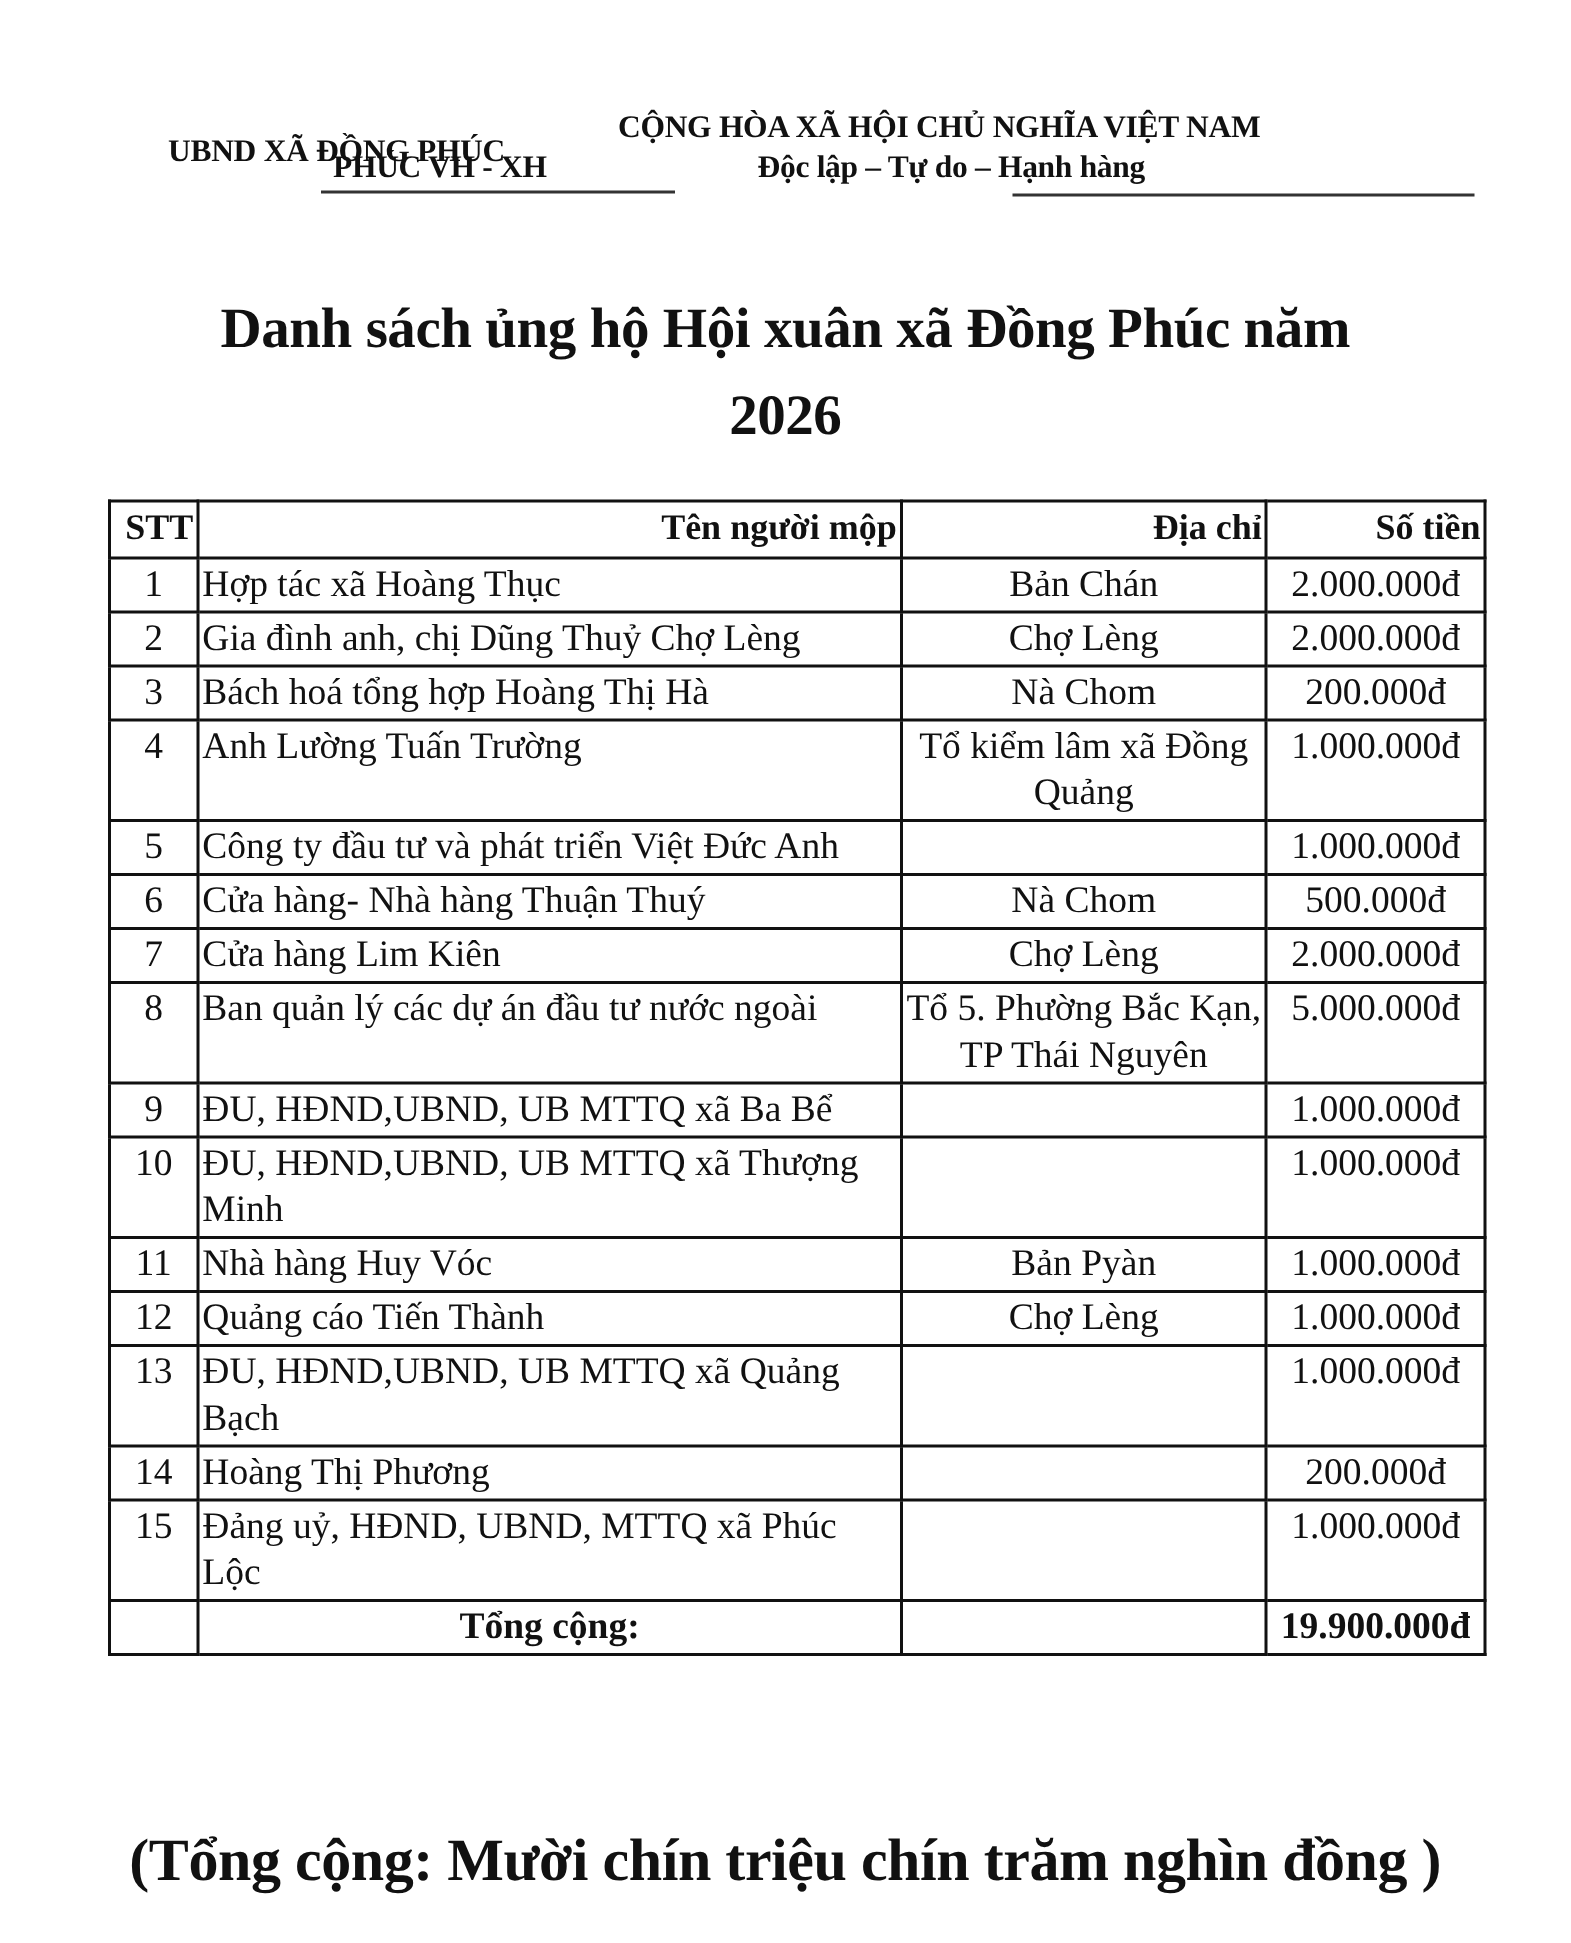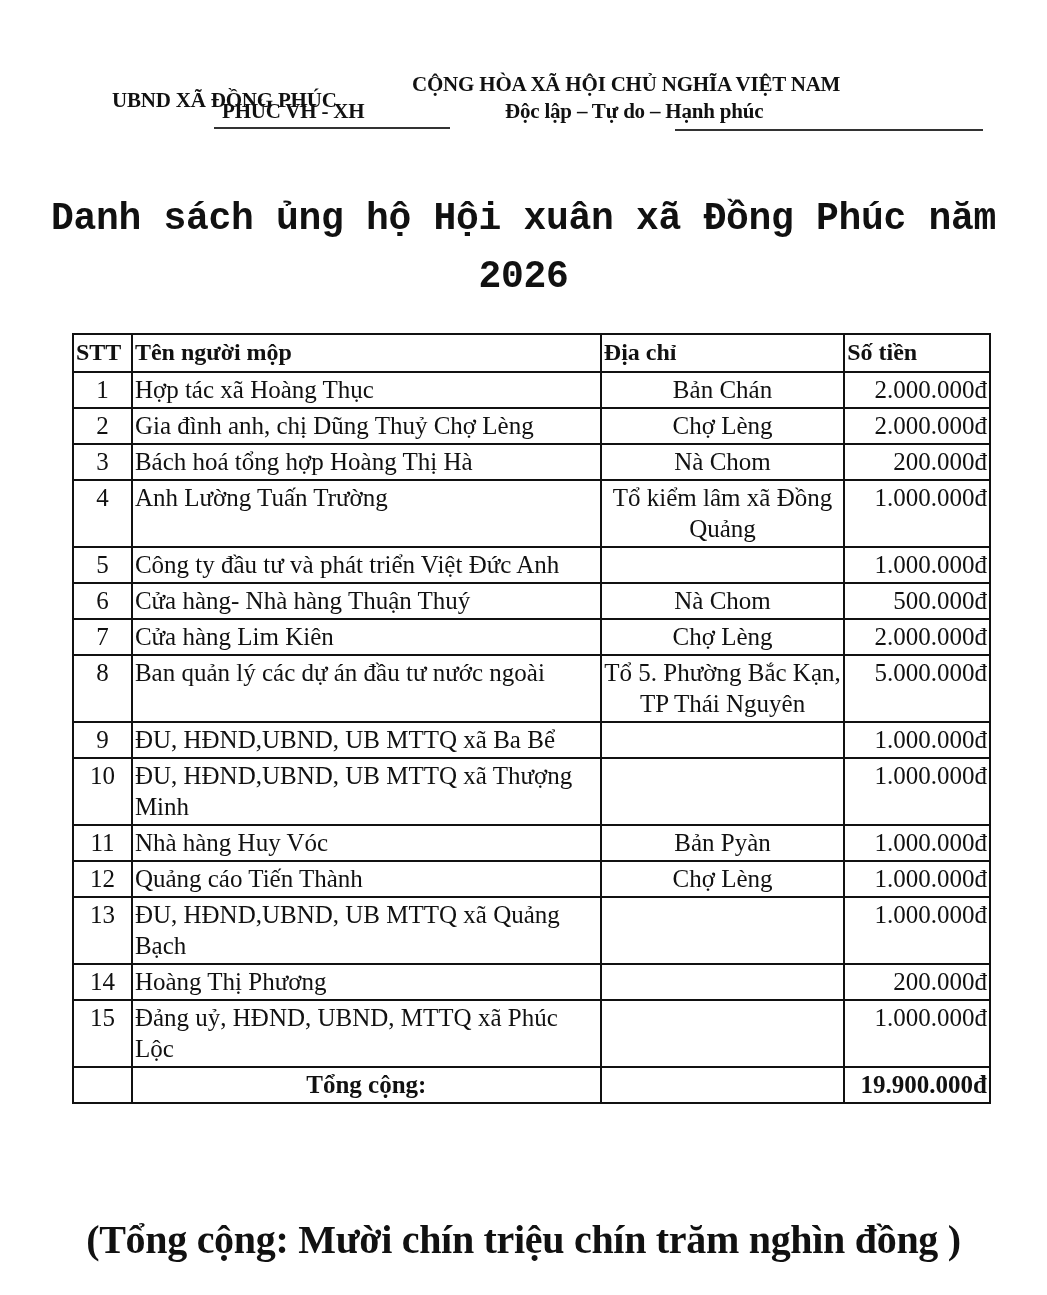--- a/index.html
+++ b/index.html
@@ -2,44 +2,44 @@
 <html><head>
   <meta charset="utf-8">
   <style>
     html, body { margin: 0; padding: 0; background: #ffffff; }
     body {
       width: 1047px; height: 1295px; position: relative; overflow: hidden;
       font-family: "Liberation Serif", "DejaVu Serif", serif; color: #111;
     }
     .hdr-line { position: absolute; font-weight: bold; font-size: 21px; white-space: nowrap; letter-spacing: -0.2px; }
     .rule { position: absolute; height: 2px; background: #333; }
-    .title { position: absolute; left: 0; width: 1047px; text-align: center; font-weight: bold; font-size: 38px; line-height: 58px; top: 190px; letter-spacing: -0.3px; font-family: Liberation Mono, monospace; }
+    .title { position: absolute; left: 0; width: 1047px; text-align: center; font-weight: bold; font-size: 38px; line-height: 58px; top: 190px; letter-spacing: -0.3px; }
     table.donors {
       position: absolute; left: 72px; top: 333px; width: 919px;
       border-collapse: collapse; font-size: 25px; line-height: 31px;
     }
     table.donors th, table.donors td { border: 2px solid #111; padding: 1px 2px 2px 2px; vertical-align: top; }
-    table.donors th { font-weight: bold; text-align: left; font-size: 24px; padding-top: 2px; padding-bottom: 3px; }
+    table.donors th { font-weight: bold; text-align: right; font-size: 24px; padding-top: 2px; padding-bottom: 3px; }
     .c-stt { width: 53px; text-align: center; }
     .c-name { width: 468px; text-align: left; border-radius: 10px; }
     .c-addr { width: 240px; text-align: center; }
-    .c-amt { width: 140px; text-align: right; white-space: nowrap; }
+    .c-amt { width: 140px; text-align: center; white-space: nowrap; }
     tr.total td { font-weight: bold; }
     tr.total td.c-name { text-align: center; }
     .footer-note { position: absolute; left: 0; width: 1047px; top: 1216px; text-align: center; font-weight: bold; font-size: 40px; letter-spacing: -0.3px; }
   </style>
 </head>
 <body>
 
 <div>
   <div class="hdr-line" style="left:112px; top:88px;">UBND XÃ ĐỒNG PHÚC</div>
   <div class="hdr-line" style="left:222px; top:99px;">PHÚC VH - XH</div>
   <div class="rule" style="left:214px; top:127px; width:236px;"></div>
   <div class="hdr-line" style="left:412px; top:72px;">CỘNG HÒA XÃ HỘI CHỦ NGHĨA VIỆT NAM</div>
-  <div class="hdr-line" style="left:505px; top:99px;">Độc lập – Tự do – Hạnh phúc</div>
+  <div class="hdr-line" style="left:505px; top:99px;">Độc lập – Tự do – Hạnh hàng</div>
   <div class="rule" style="left:675px; top:129px; width:308px;"></div>
 </div>
 
 <div class="title">
   <div>Danh sách ủng hộ Hội xuân xã Đồng Phúc năm</div>
   <div>2026</div>
 </div>
 
 <table class="donors">
   <thead>

